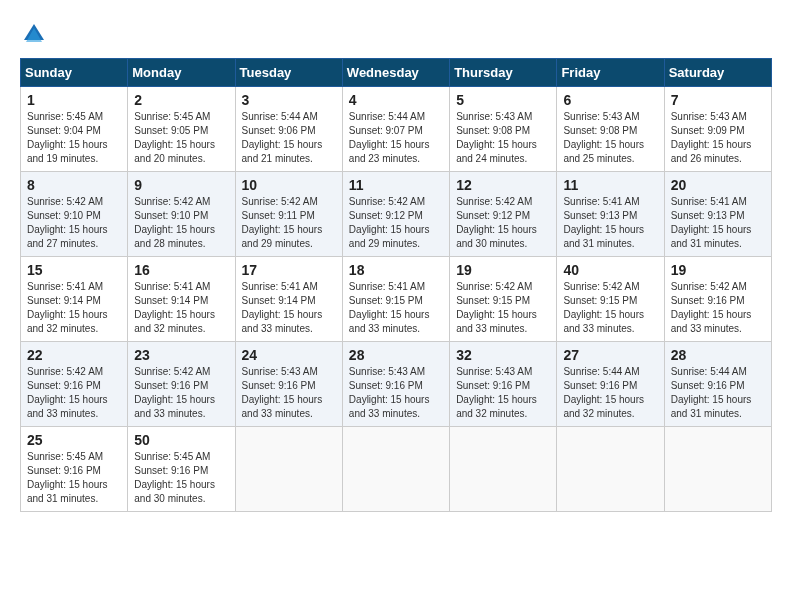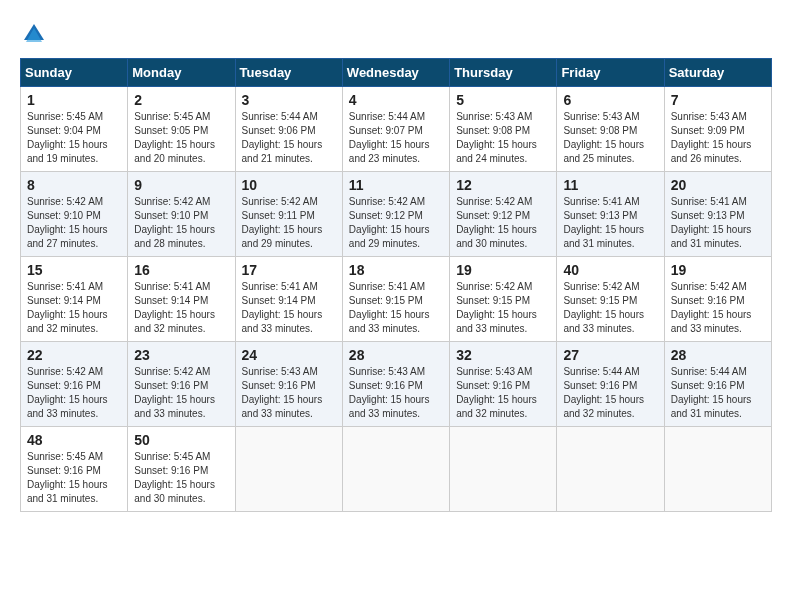--- a/index.html
+++ b/index.html
@@ -319,21 +319,21 @@
         <td>
           <span class="day-number">28</span>
           <div class="day-info" style="white-space: pre-line;">Sunrise: 5:44 AM
 Sunset: 9:16 PM
 Daylight: 15 hours
 and 31 minutes.</div>
         </td>
       </tr>
       <tr>
         <td>
-          <span class="day-number">48</span>
+          <span class="day-number">25</span>
           <div class="day-info" style="white-space: pre-line;">Sunrise: 5:45 AM
 Sunset: 9:16 PM
 Daylight: 15 hours
 and 31 minutes.</div>
         </td>
         <td>
           <span class="day-number">50</span>
           <div class="day-info" style="white-space: pre-line;">Sunrise: 5:45 AM
 Sunset: 9:16 PM
 Daylight: 15 hours

